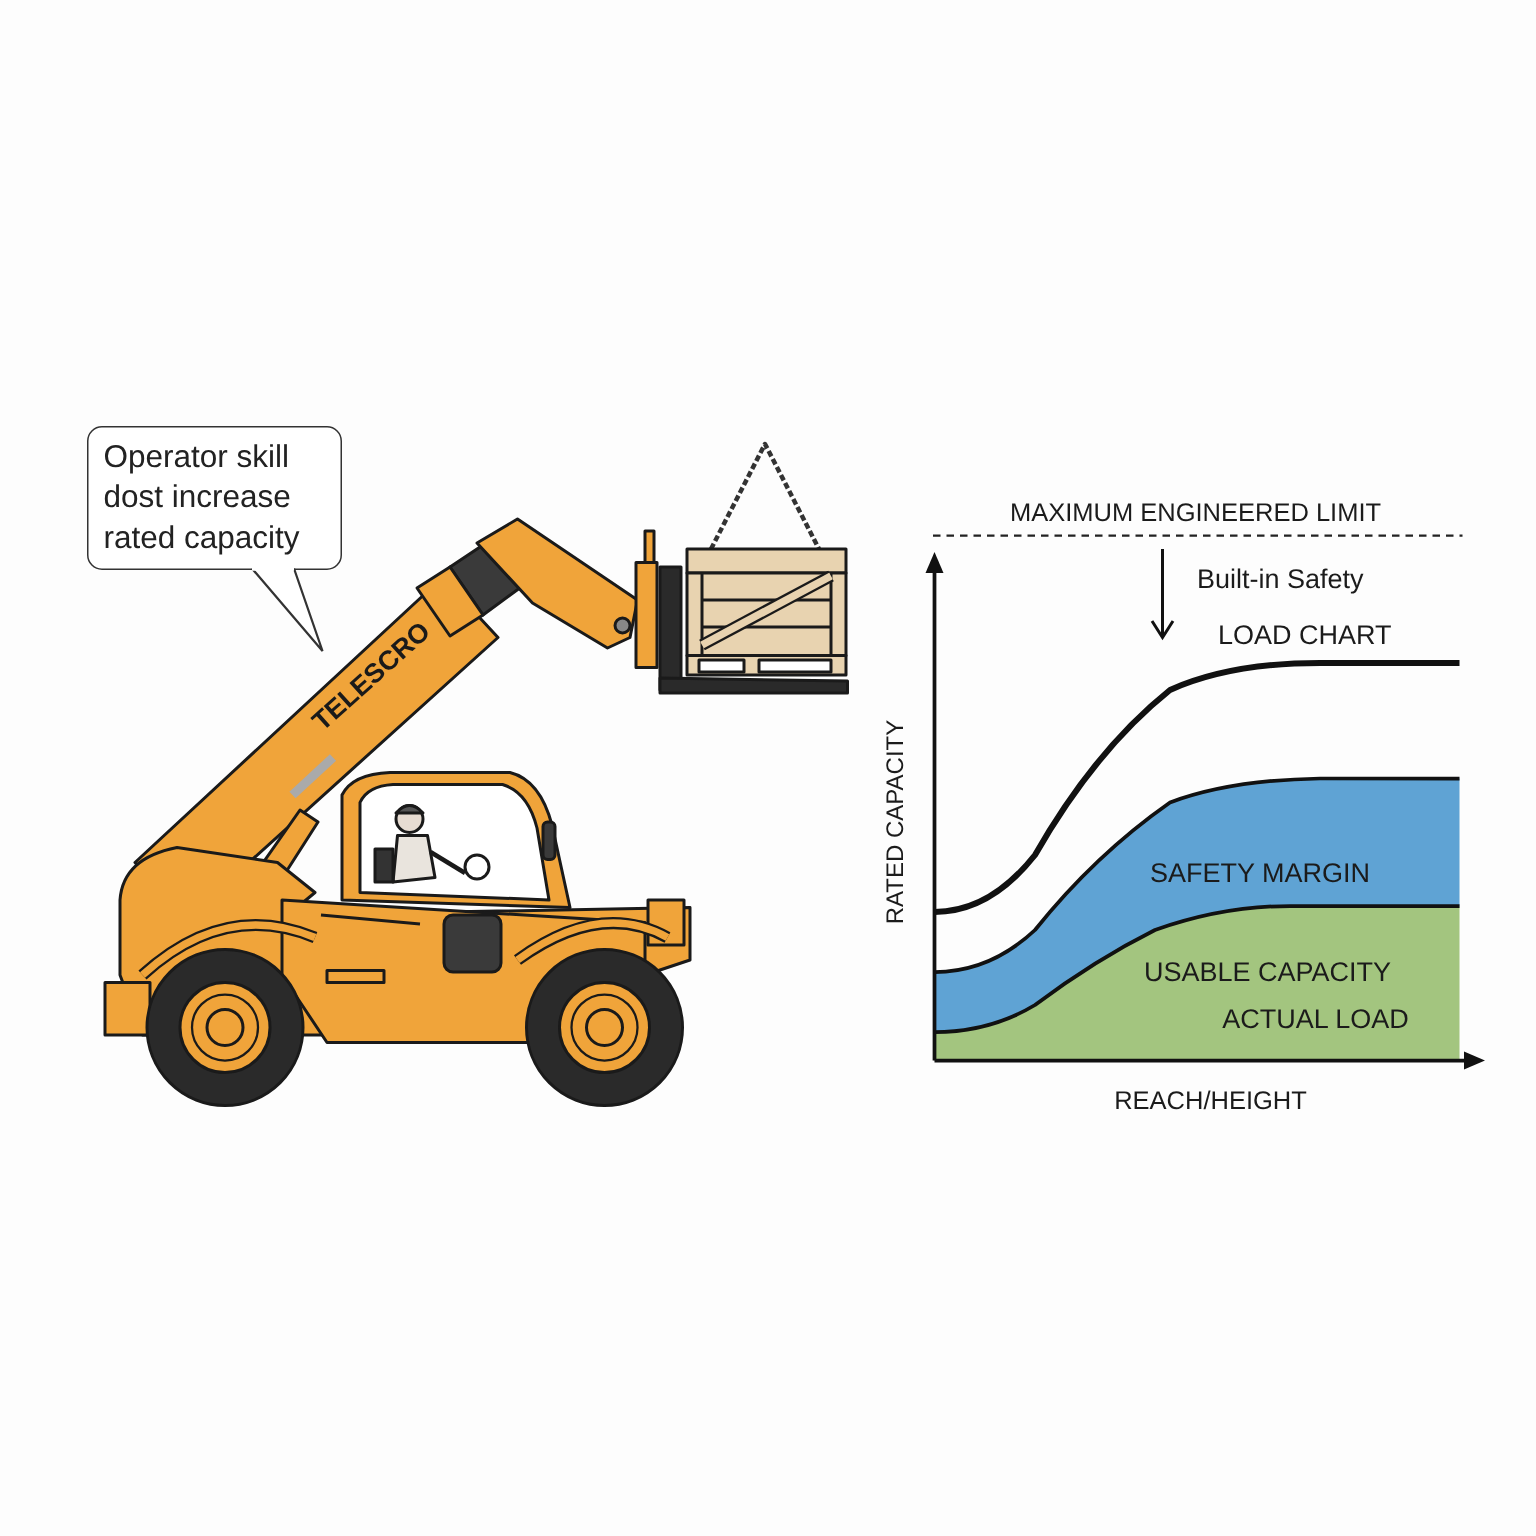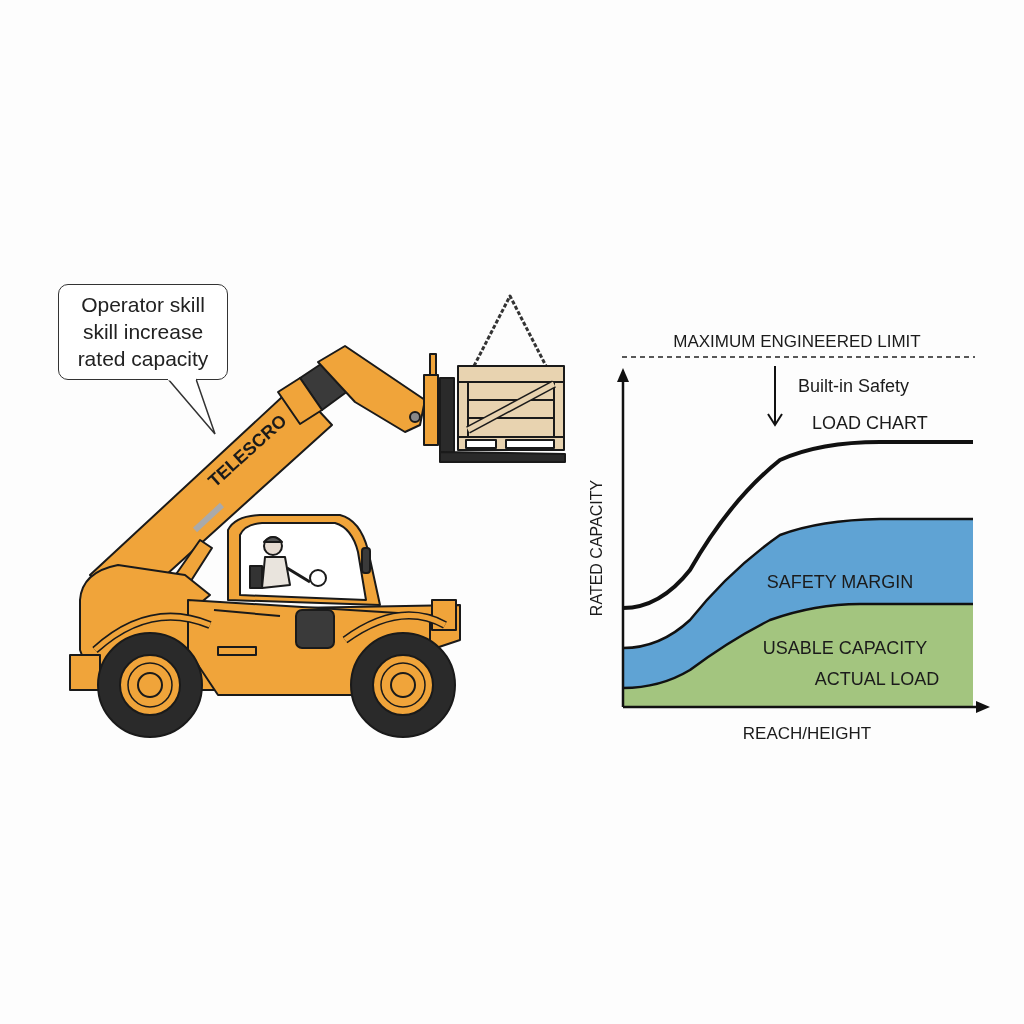--- a/index.html
+++ b/index.html
@@ -4,29 +4,29 @@
 <style>
   html, body { margin:0; padding:0; background:#fdfdfd; }
   body { width:1024px; height:1024px; position:relative; overflow:hidden; font-family:"Liberation Sans", sans-serif; color:#1a1a1a; }
   .abs { position:absolute; }
   .callout {
     position:absolute; left:58px; top:284px; width:170px; height:96px;
     border:1.6px solid #333; border-radius:10px; background:#fff;
     box-sizing:border-box; padding:6px 10px;
     font-size:21px; line-height:27px; color:#222;
   }
-  .callout div { white-space:nowrap;text-align:center; }
+  .callout div { white-space:nowrap; }
   svg text { font-family:"Liberation Sans", sans-serif; }
 </style>
 </head>
 <body>
 
 <div class="callout">
   <div>Operator skill</div>
-  <div>skill increase</div>
+  <div>dost increase</div>
   <div>rated capacity</div>
 </div>
 <svg class="abs" style="left:0;top:0" width="1024" height="1024">
   <polyline points="168,379 215,434 196,379" fill="#fff" stroke="#333" stroke-width="1.5"></polyline>
   <line x1="168" y1="379" x2="196" y2="379" stroke="#fff" stroke-width="3"></line>
 </svg>
 
 <svg class="abs" style="left:0;top:0" width="1024" height="1024">
   <g stroke="#1a1a1a" stroke-width="2" stroke-linejoin="round">
 

